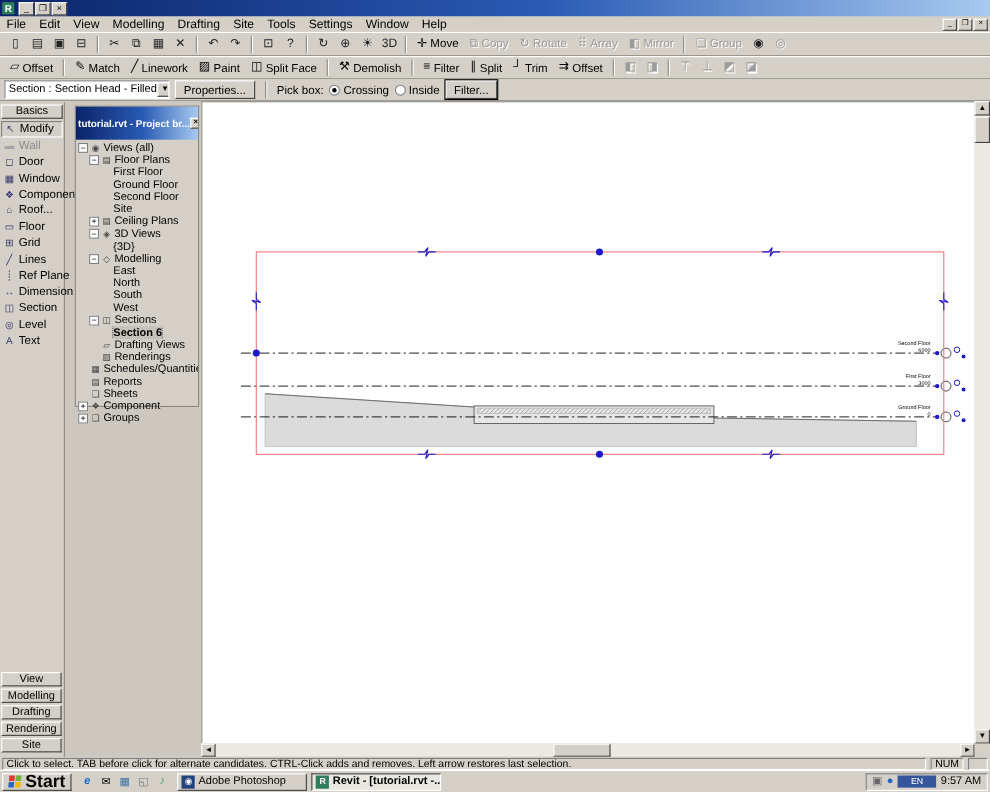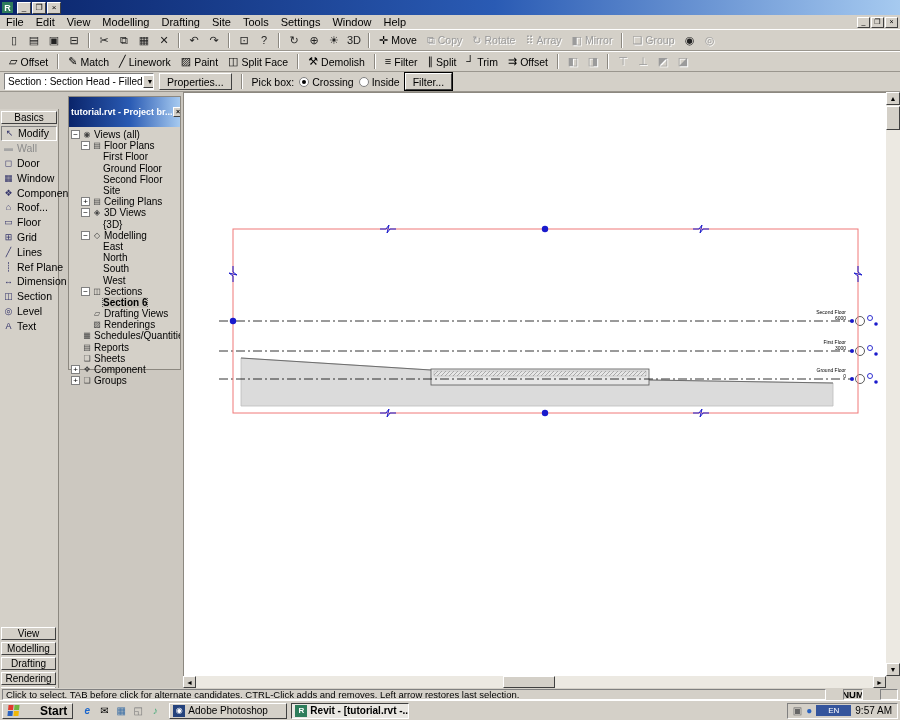--- a/index.html
+++ b/index.html
@@ -31,21 +31,21 @@
 .combo{width:150px;height:17px;background:#fff;border:1px solid;border-color:#808080 #fff #fff #808080;display:flex;align-items:center;font-size:10px;padding-left:3px;white-space:nowrap;overflow:hidden;}
 .combo .cbtn{margin-left:auto;width:15px;height:13px;background:#d4d0c8;border:1px solid;border-color:#fff #404040 #404040 #fff;font-size:7px;text-align:center;line-height:11px;flex:none;}
 .pbtn{height:17px;padding:0 7px;background:#d4d0c8;border:1px solid;border-color:#fff #404040 #404040 #fff;display:inline-flex;align-items:center;font-size:10.5px;}
 .pbtn.focus{outline:1px solid #000;}
 .radio{width:10px;height:10px;border-radius:50%;border:1px solid #808080;background:#fff;display:inline-block;position:relative;flex:none;}
 .radio.on::after{content:"";position:absolute;left:2px;top:2px;width:4px;height:4px;border-radius:50%;background:#000;}
 .rlab{font-size:10.5px;}
 .rgroup{display:flex;align-items:center;gap:3px;}
 
 .workarea{position:absolute;left:0;top:92px;width:900px;height:596px;background:#ccc8c0;}
-.designbar{position:absolute;left:0;top:17px;width:59px;height:596px;background:#d4d0c8;border-right:1px solid #8c8880;padding:2px 1px;}
+.designbar{position:absolute;left:0;top:1px;width:59px;height:596px;background:#d4d0c8;border-right:1px solid #8c8880;padding:2px 1px;}
 .dtab{height:13px;border:1px solid;border-color:#fff #404040 #404040 #fff;text-align:center;font-size:10px;line-height:11px;margin-bottom:2px;background:#d4d0c8;}
 .ditem{height:14.8px;display:flex;align-items:center;gap:3px;padding-left:2px;font-size:10.5px;white-space:nowrap;}
 .ditem .dicon{width:11px;text-align:center;font-size:9px;color:#35356b;flex:none;}
 .ditem.sel{border:1px solid;border-color:#808080 #fff #fff #808080;}
 .ditem.dis{color:#8b8b8b;}
 .ditem.dis .dicon{color:#a5a5a5;}
 .dtabs{position:absolute;left:1px;right:2px;bottom:3px;}
 
 .browser{position:absolute;left:68px;top:4px;width:113px;height:274px;background:#d4d0c8;border:1px solid #8c8880;}
 .btitle{height:30px;background:linear-gradient(90deg,#0a246a,#2a5bb4 55%,#a6caf0);color:#fff;font-size:9px;display:flex;align-items:center;padding:0 2px;font-weight:bold;white-space:nowrap;overflow:hidden;}
@@ -61,28 +61,28 @@
 
 .canvas{position:absolute;left:183px;top:0;width:703px;height:584px;background:#fff;border-left:1px solid #8c8880;border-top:1px solid #8c8880;}
 .vscroll{position:absolute;right:0;top:0;width:14px;height:584px;background:#ece9e2;}
 .sbtn{position:absolute;left:0;width:14px;height:13px;background:#d4d0c8;border:1px solid;border-color:#fff #404040 #404040 #fff;font-size:7px;line-height:10px;text-align:center;color:#000;}
 .vthumb{position:absolute;left:0;top:14px;width:14px;height:24px;background:#d4d0c8;border:1px solid;border-color:#fff #404040 #404040 #fff;}
 .hscroll{position:absolute;left:183px;bottom:0;width:703px;height:12px;background:#ece9e2;}
 .hbtn{position:absolute;top:0;width:13px;height:12px;background:#d4d0c8;border:1px solid;border-color:#fff #404040 #404040 #fff;font-size:7px;line-height:9px;text-align:center;}
 .hthumb{position:absolute;top:0;left:320px;width:52px;height:12px;background:#d4d0c8;border:1px solid;border-color:#fff #404040 #404040 #fff;}
 .corner{position:absolute;right:0;bottom:0;width:14px;height:12px;background:#d4d0c8;}
 
-.statusbar{position:absolute;left:0;top:688px;width:900px;height:12px;background:#d4d0c8;display:flex;gap:17px;align-items:center;padding:0 2px;}
+.statusbar{position:absolute;left:0;top:688px;width:900px;height:12px;background:#d4d0c8;display:flex;gap:4px;align-items:center;padding:0 2px;}
 .scell{border:1px solid;border-color:#808080 #fff #fff #808080;height:11px;font-size:9.5px;display:flex;align-items:center;padding:0 3px;white-space:nowrap;overflow:hidden;}
 .smsg{flex:1;}
-.snum{width:20px;justify-content:center;font-weight:bold;}
+.snum{width:30px;justify-content:center;}
 .send{width:18px;}
 
 .taskbar{position:absolute;left:0;top:700px;width:900px;height:20px;background:#d4d0c8;border-top:1px solid #fff;display:flex;align-items:center;gap:4px;padding:0 2px;}
-.start{height:16px;display:inline-flex;align-items:center;gap:21px;padding:0 5px;font-weight:bold;font-size:12px;border:1px solid;border-color:#fff #404040 #404040 #fff;flex:none;}
+.start{height:16px;display:inline-flex;align-items:center;gap:4px;padding:0 5px;font-weight:bold;font-size:16px;border:1px solid;border-color:#fff #404040 #404040 #fff;flex:none;}
 .winlogo{width:11px;height:11px;display:grid;grid-template-columns:1fr 1fr;grid-template-rows:1fr 1fr;gap:1px;transform:skewX(-6deg);}
 .winlogo i{display:block;}
 .wl1{background:#e03a2f;}.wl2{background:#6fb43f;}.wl3{background:#2a63c0;}.wl4{background:#f2b705;}
 .ql{display:flex;gap:3px;align-items:center;padding:0 3px;flex:none;}
 .qlicon{width:14px;height:14px;font-size:10px;display:inline-flex;align-items:center;justify-content:center;}
 .ie{color:#1a66cc;font-weight:bold;font-style:italic;}
 .task{width:118px;height:16px;display:inline-flex;align-items:center;gap:3px;padding:0 3px;font-size:10px;border:1px solid;border-color:#fff #404040 #404040 #fff;background:#d4d0c8;white-space:nowrap;overflow:hidden;flex:none;}
 .task.active{border-color:#404040 #fff #fff #404040;background:#e9e7e2;font-weight:bold;}
 .appicon16{width:12px;height:12px;flex:none;display:inline-flex;align-items:center;justify-content:center;font-size:8px;color:#fff;}
 .ps{background:#24427c;}

